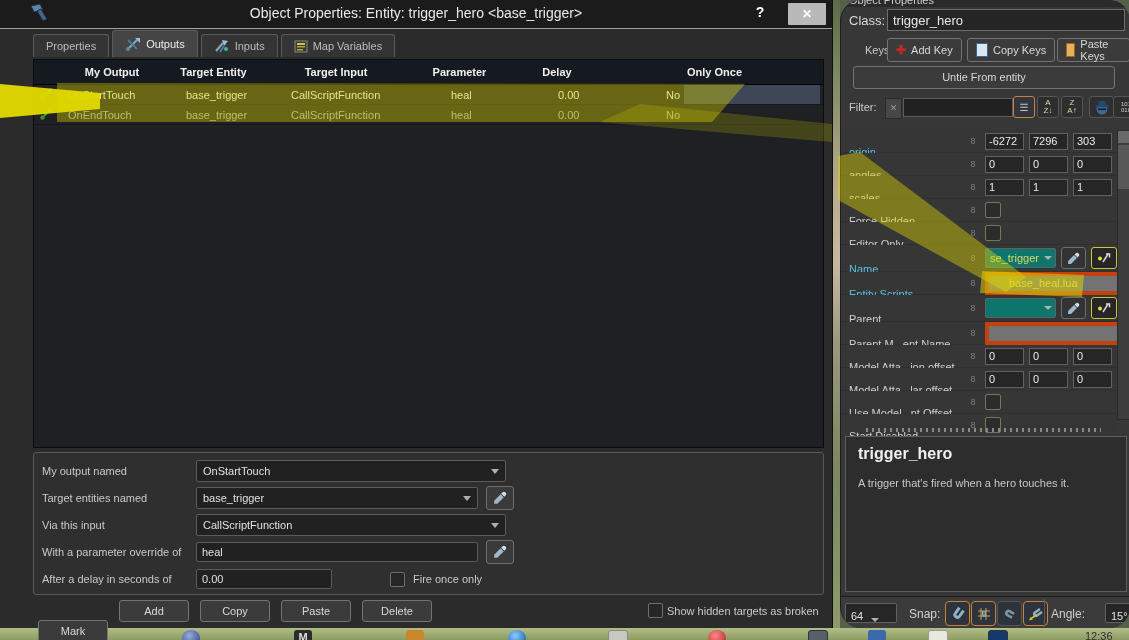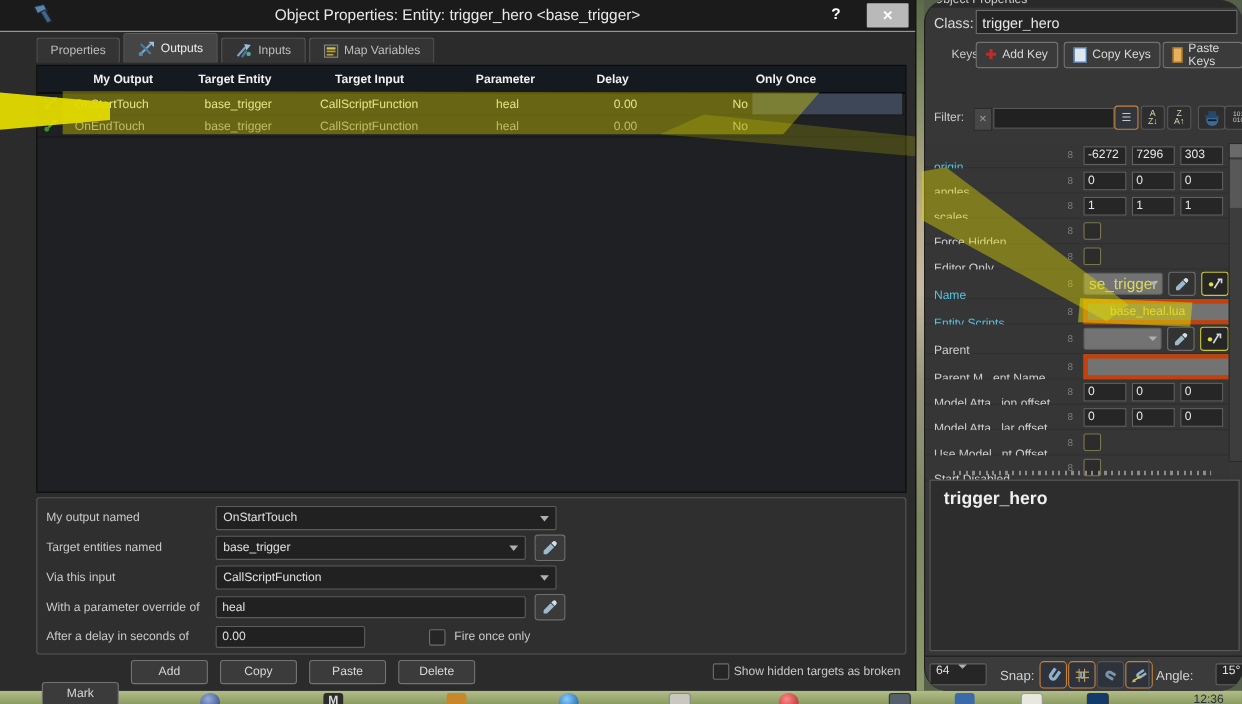--- a/index.html
+++ b/index.html
@@ -63,36 +63,36 @@
   .fbtn.active{border-color:#c8823c;background:#32353c;}
   .fbtn.sort{font-size:8px;flex-direction:column;line-height:8px;color:#d8d8b0;}
   .binic{font-size:6px;line-height:6px;color:#cfcfcf;text-align:left;}
   
   .pgrid{position:absolute;left:0;top:130px;width:276px;}
   .prow{position:relative;display:flex;align-items:center;height:22px;border-bottom:1px solid #2f2f2f;background:#363636;}
   .plabel{flex:0 0 112px;padding-left:8px;color:#cfcfcf;font-size:11px;white-space:nowrap;overflow:hidden;margin-top:21px;}
   .plabel.mod{color:#56c2e0;}
   .chain{flex:0 0 24px;color:#7d7d7d;font-size:9px;text-align:center;}
   .vbox{width:36px;height:15px;background:#262626;border:1px solid #616161;margin-right:5px;color:#eaeaea;font-size:11px;display:flex;align-items:center;padding:0 3px;}
-  .pcombo{position:relative;width:62px;height:18px;background:#737373;border:1px solid #616161;border-radius:2px;color:#d8d860;font-size:14px;display:flex;align-items:center;padding:0 4px;}
+  .pcombo{position:relative;width:62px;height:18px;background:#0f766e;border:1px solid #616161;border-radius:2px;color:#d8d860;font-size:11px;display:flex;align-items:center;padding:0 4px;}
   .pcombo .arw{position:absolute;right:3px;top:7px;width:0;height:0;border-left:4px solid transparent;border-right:4px solid transparent;border-top:4px solid #b0b0b0;}
   .ptool{display:flex;align-items:center;justify-content:center;width:24px;height:20px;background:#333;border:1px solid #6e6e6e;border-radius:3px;margin-left:5px;}
   .ptool.picker{border-color:#c8c832;background:#262626;}
   .pinput{width:128px;height:15px;background:#737373;border:4px solid #c2410c;color:#e8d84a;font-size:11px;padding:0 20px;font-family:"Liberation Sans",sans-serif;}
   .pcb{width:14px;height:14px;background:#2c2c2c;border:1px solid #787850;border-radius:2px;}
   .sbar{position:absolute;left:276px;top:130px;width:11px;height:288px;background:#3d3d3d;border:1px solid #2a2a2a;}
   .sbar .sb-btn{width:100%;height:12px;background:#6a6a6a;}
   .sbar .sb-thumb{width:100%;height:44px;background:#585858;margin-top:2px;}
   .splitter{position:absolute;left:25px;top:428px;width:235px;height:4px;background:repeating-linear-gradient(90deg,#8a8a8a 0 2px,transparent 2px 6px);}
   .descbox{position:absolute;left:4px;top:436px;width:280px;height:154px;background:#2d2d2d;border:1px solid #5e5e5e;}
   .desc-title{position:absolute;left:12px;top:8px;color:#f0f0f0;font-size:16px;font-weight:bold;}
   .desc-body{position:absolute;left:12px;top:40px;right:10px;color:#c8c8c8;font-size:11px;}
   
   .bottombar{position:absolute;left:-8px;top:596px;width:297px;height:32px;background:#3b3b3b;border-top:1px solid #1c1c1c;}
-  .bb-combo{position:absolute;top:6px;height:18px;background:#262626;border:1px solid #616161;border-radius:2px;color:#e0e0e0;font-size:11px;display:flex;align-items:flex-start;padding:0 5px;}
+  .bb-combo{position:absolute;top:6px;height:18px;background:#262626;border:1px solid #616161;border-radius:2px;color:#e0e0e0;font-size:11px;display:flex;align-items:flex-end;padding:0 5px;}
   .bb-combo .arw{margin-left:8px;width:0;height:0;border-left:4px solid transparent;border-right:4px solid transparent;border-top:4px solid #b0b0b0;}
   .bb-label{position:absolute;top:10px;color:#d0d0d0;font-size:12px;}
   .snapbtn{position:absolute;top:4px;width:23px;height:23px;border-radius:4px;background:#2e323a;border:1px solid #555;display:flex;align-items:center;justify-content:center;}
   .snapbtn.active{border-color:#c8823c;}
   .bb-div{position:absolute;left:211px;top:2px;width:1px;height:28px;background:#5a5a5a;}
   
   #taskbar{position:absolute;left:0;top:628px;width:1129px;height:12px;z-index:3;background:linear-gradient(#b3bd88,#8b9c62);overflow:hidden;}
   .tico{position:absolute;top:2px;width:18px;height:16px;border-radius:3px;}
   .clock{position:absolute;left:1085px;top:2px;color:#2c2c3a;font-size:11px;}
   
@@ -263,20 +263,21 @@
     </div>
     <div class="keybtn" style="left:126px">
       <span class="pageic"></span>
       <span>Copy Keys</span>
     </div>
     <div class="keybtn" style="left:216px">
       <span class="pageic orange"></span>
       <span>Paste Keys</span>
     </div>
 
+    <div class="untie">Untie From entity</div>
 
     <div class="filter-label">Filter:</div>
     <div class="clearbtn">✕</div>
     <input class="filter-input" value="" style="">
     <div class="fbtn active" style="left:172px">
       <span>☰</span>
     </div>
     <div class="fbtn sort" style="left:196px">
       <span>A</span>
         <span>Z↓</span>
@@ -409,20 +410,21 @@
 
     <div class="sbar">
       <div class="sb-btn"></div>
       <div class="sb-thumb"></div>
     </div>
 
     <div class="splitter"></div>
 
     <div class="descbox">
       <div class="desc-title">trigger_hero</div>
+      <div class="desc-body">A trigger that's fired when a hero touches it.</div>
     </div>
 
     <div class="bottombar">
       <div class="bb-combo" style="left:12px;width:40px">
         <span>64</span>
         <span class="arw"></span>
       </div>
       <div class="bb-label" style="left:76px">Snap:</div>
       <div class="snapbtn active" style="left:112px">
         <svg width="16" height="16" viewBox="0 0 16 16">

